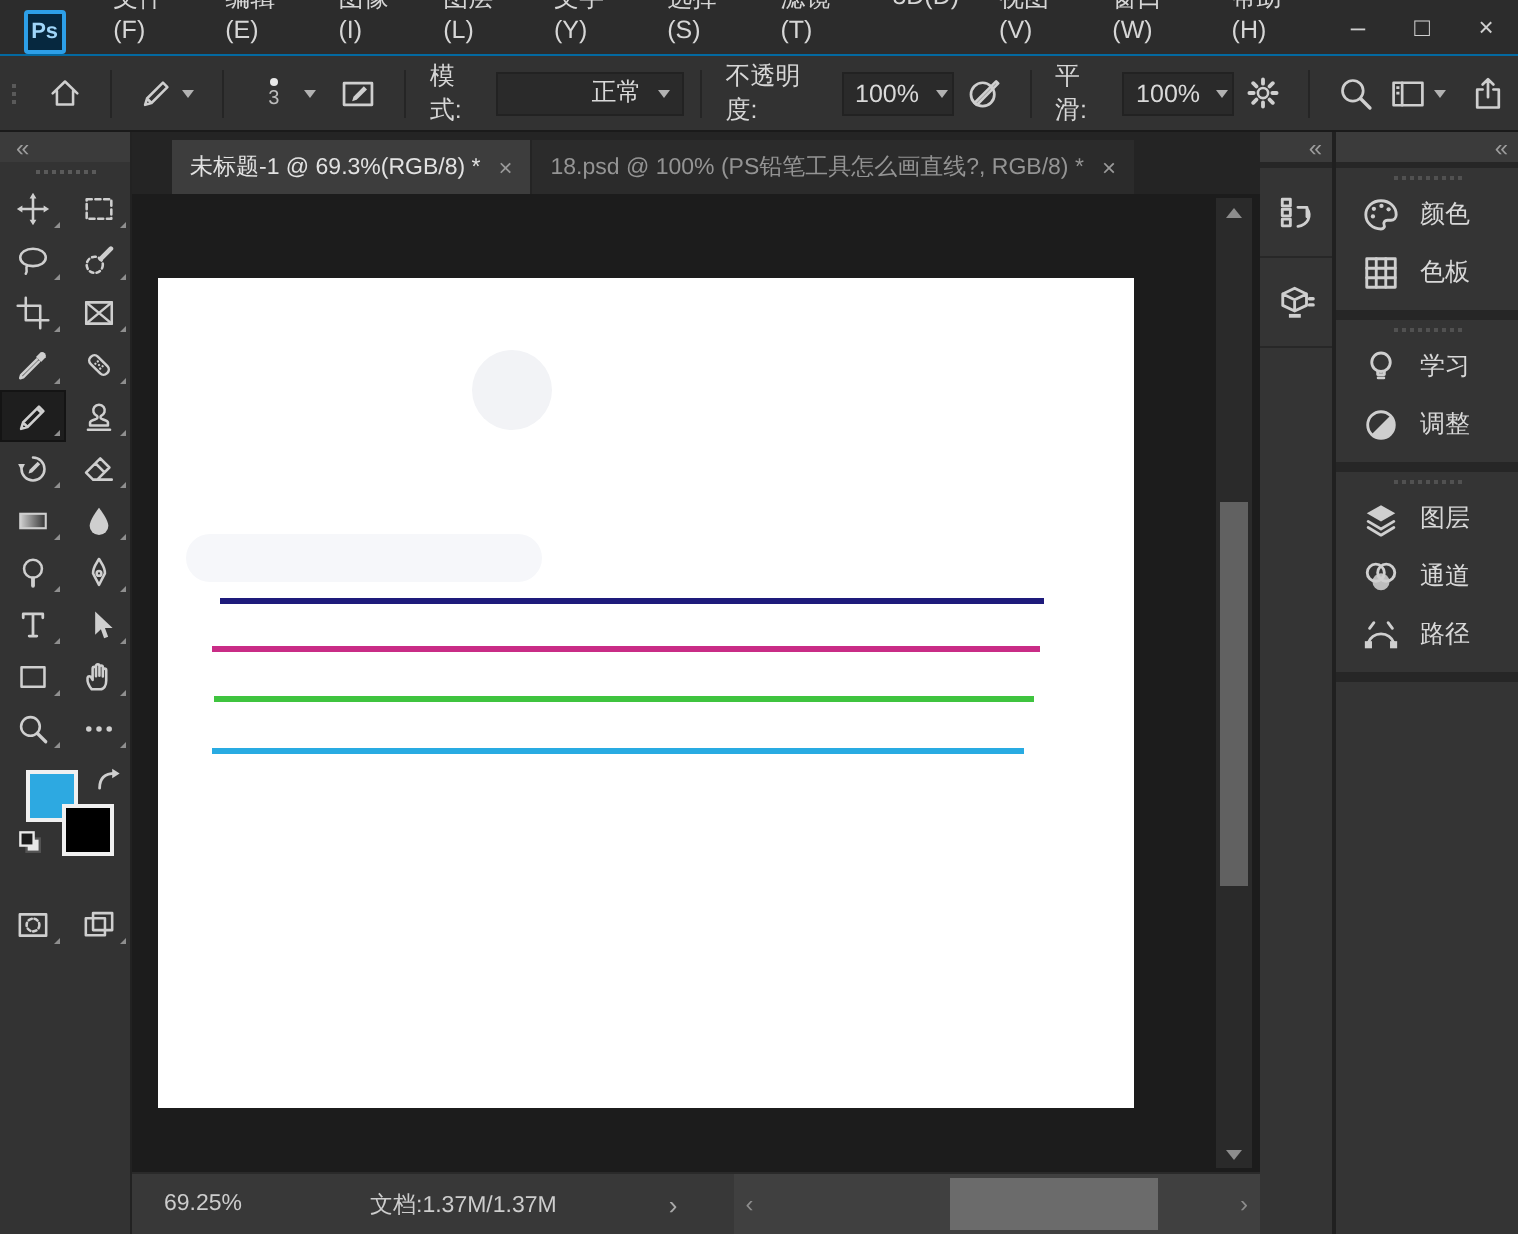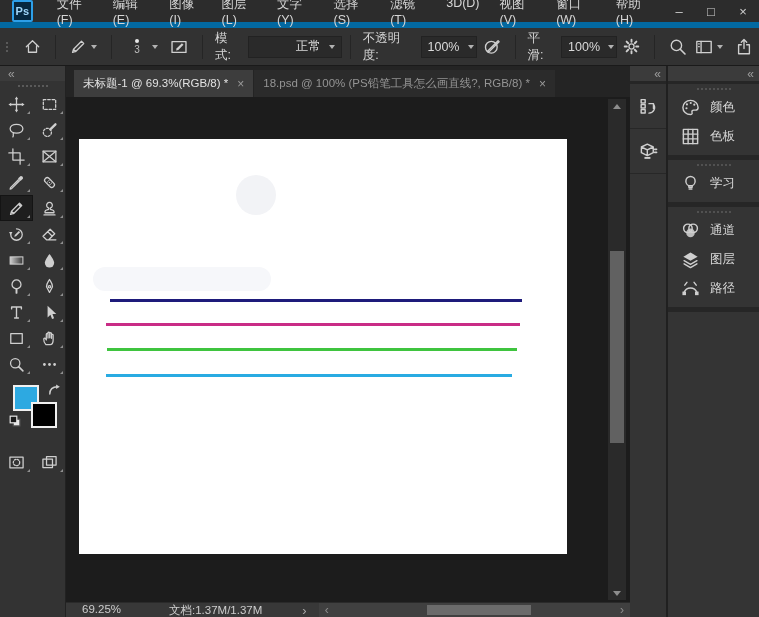--- a/index.html
+++ b/index.html
@@ -1,22 +1,22 @@
 <!DOCTYPE html>
 <html><head>
 <meta charset="utf-8">
 <style>
   * { margin:0; padding:0; box-sizing:border-box; }
   html,body { width:759px; height:617px; background:#161616; overflow:hidden;
     font-family:"Liberation Sans","DejaVu Sans",sans-serif; }
   .app { width:759px; height:617px; display:flex; flex-direction:column; background:#1c1c1c; }
 
   
-  .menubar { height:28px; background:#2c2c2c; display:flex; align-items:center;
-    border-bottom:6px solid #0369a1; color:#d6d6d6; font-size:12.5px; flex:0 0 auto; }
+  .menubar { height:28px; background:#2c2c2c; display:flex; align-items:flex-end;
+    border-bottom:1px solid #0369a1; color:#d6d6d6; font-size:12.5px; flex:0 0 auto; }
   .pslogo { width:22px; height:22px; margin:0 14px 0 12px; background:#06283f;
     border:2px solid #2d9fe8; border-radius:2px; color:#9fd6f9; font-size:11px; font-weight:bold;
     display:flex; align-items:center; justify-content:center; }
   .menus { display:flex; }
   .menuitem { padding:5px 10px; cursor:default; }
   .wincontrols { margin-left:auto; display:flex; height:100%; }
   .winbtn { width:32px; height:100%; display:flex; align-items:center; justify-content:center;
     color:#cfcfcf; font-size:13px; }
 
   
@@ -58,21 +58,21 @@
   .fgswatch { position:absolute; left:13px; top:2px; width:26px; height:26px;
     border:2px solid #f0f0f0; }
   .bgswatch { position:absolute; left:31px; top:19px; width:26px; height:26px;
     border:2px solid #f0f0f0; }
   .swapic { position:absolute; left:47px; top:0; }
   .miniic { position:absolute; left:9px; top:32px; }
 
   
   .center { flex:1; display:flex; flex-direction:column; min-width:0; }
   .tabbar { height:31px; background:#242424; display:flex; align-items:flex-end;
-    padding-left:8px; flex:0 0 auto; }
+    padding-left:20px; flex:0 0 auto; }
   .tab { height:27px; display:flex; align-items:center; font-size:11.5px; padding:0 9px;
     margin-right:1px; white-space:nowrap; }
   .tab.active { background:#3d3d3d; color:#e2e2e2; }
   .tab.inactive { background:#2b2b2b; color:#949494; }
   .tabclose { margin-left:9px; font-size:12px; color:#9a9a9a; }
   .workspace { flex:1; background:#1c1c1c; position:relative; overflow:hidden; }
   .doc { position:absolute; left:13px; top:42px; width:488px; height:415px; background:#ffffff; }
   .line { position:absolute; height:3px; }
   .line0 { left:31px; top:160px; width:412px; }
   .line1 { left:27px; top:184px; width:414px; }
@@ -84,22 +84,22 @@
     background:#f6f7fa; }
   .vscroll { position:absolute; right:4px; top:2px; bottom:2px; width:18px; background:#2a2a2a;
     display:flex; flex-direction:column; align-items:center; }
   .varrow { height:14px; display:flex; align-items:center; justify-content:center; width:100%; }
   .tri-up { border-left:4px solid transparent; border-right:4px solid transparent;
     border-bottom:5px solid #8d8d8d; }
   .tri-down { border-left:4px solid transparent; border-right:4px solid transparent;
     border-top:5px solid #8d8d8d; }
   .vtrack { flex:1; width:100%; position:relative; }
   .vthumb { position:absolute; left:2px; right:2px; top:138px; height:192px; background:#616161; }
-  .statusbar { height:15px; background:#383838; border-top:1px solid #2a2a2a; display:flex;
-    align-items:flex-start; font-size:11.5px; color:#cdcdcd; flex:0 0 auto; }
+  .statusbar { height:31px; background:#383838; border-top:1px solid #2a2a2a; display:flex;
+    align-items:center; font-size:11.5px; color:#cdcdcd; flex:0 0 auto;gap:16px; }
   .zoomlv { margin-left:16px; }
   .docinfo { margin-left:48px; }
   .statchev { margin-left:40px; color:#a8a8a8; font-size:13px; }
   .hscroll { flex:1; height:100%; margin-left:12px; background:#404040; display:flex; align-items:center; }
   .harrow { width:16px; text-align:center; color:#8d8d8d; font-size:12px; }
   .htrack { flex:1; height:100%; position:relative; }
   .hthumb { position:absolute; top:2px; bottom:2px; left:92px; width:104px; background:#6b6b6b; }
 
   
   .panelzone { width:129px; background:#262626; display:flex; flex:0 0 auto; }
@@ -508,44 +508,51 @@
           <div class="grip">
               <i></i>
             </div>
           <div class="pbtn">
             <svg class="ic" width="19" height="19" viewBox="0 0 16 16">
                 <circle cx="8" cy="6" r="3.9"></circle>
                 <path d="M6.6 9.9 V11.2 H9.4 V9.9 M6.8 12.6 H9.2"></path>
               </svg>
             <span>学习</span>
           </div>
+          <div class="pbtn">
+            <svg class="ic" width="19" height="19" viewBox="0 0 16 16">
+                <circle cx="8" cy="8" r="5.6"></circle>
+                <path class="f" d="M4 12 A5.6 5.6 0 0 0 12 4 Z"></path>
+              </svg>
+            <span>调整</span>
+          </div>
         </div>
 
         <div class="pgroup">
           <div class="grip">
               <i></i>
             </div>
           <div class="pbtn">
             <svg class="ic" width="19" height="19" viewBox="0 0 16 16">
+                <path class="f" d="M8 2.2 L14 5.6 L8 9 L2 5.6 Z"></path>
+                <path d="M2.6 9 L8 12.2 L13.4 9"></path>
+                <path d="M2.6 11.6 L8 14.8 L13.4 11.6"></path>
+              </svg>
+            <span>图层</span>
+          </div>
+          <div class="pbtn">
+            <svg class="ic" width="19" height="19" viewBox="0 0 16 16">
                 <circle cx="8" cy="10" r="3.6" fill="#bdbdbd" stroke="none"></circle>
                 <circle cx="5.8" cy="6.2" r="3.6"></circle>
                 <circle cx="10.2" cy="6.2" r="3.6"></circle>
               </svg>
             <span>通道</span>
           </div>
           <div class="pbtn">
             <svg class="ic" width="19" height="19" viewBox="0 0 16 16">
-                <path class="f" d="M8 2.2 L14 5.6 L8 9 L2 5.6 Z"></path>
-                <path d="M2.6 9 L8 12.2 L13.4 9"></path>
-                <path d="M2.6 11.6 L8 14.8 L13.4 11.6"></path>
-              </svg>
-            <span>图层</span>
-          </div>
-          <div class="pbtn">
-            <svg class="ic" width="19" height="19" viewBox="0 0 16 16">
                 <path d="M2.4 11.6 C4.6 6.2 11.4 6.2 13.6 11.6 M3.2 5.2 L5 2.8 M12.8 5.2 L11 2.8"></path>
                 <rect class="f" x="1.2" y="10.6" width="3" height="3"></rect>
                 <rect class="f" x="11.8" y="10.6" width="3" height="3"></rect>
               </svg>
             <span>路径</span>
           </div>
         </div>
 
         <div class="pfill"></div>
       </div>

